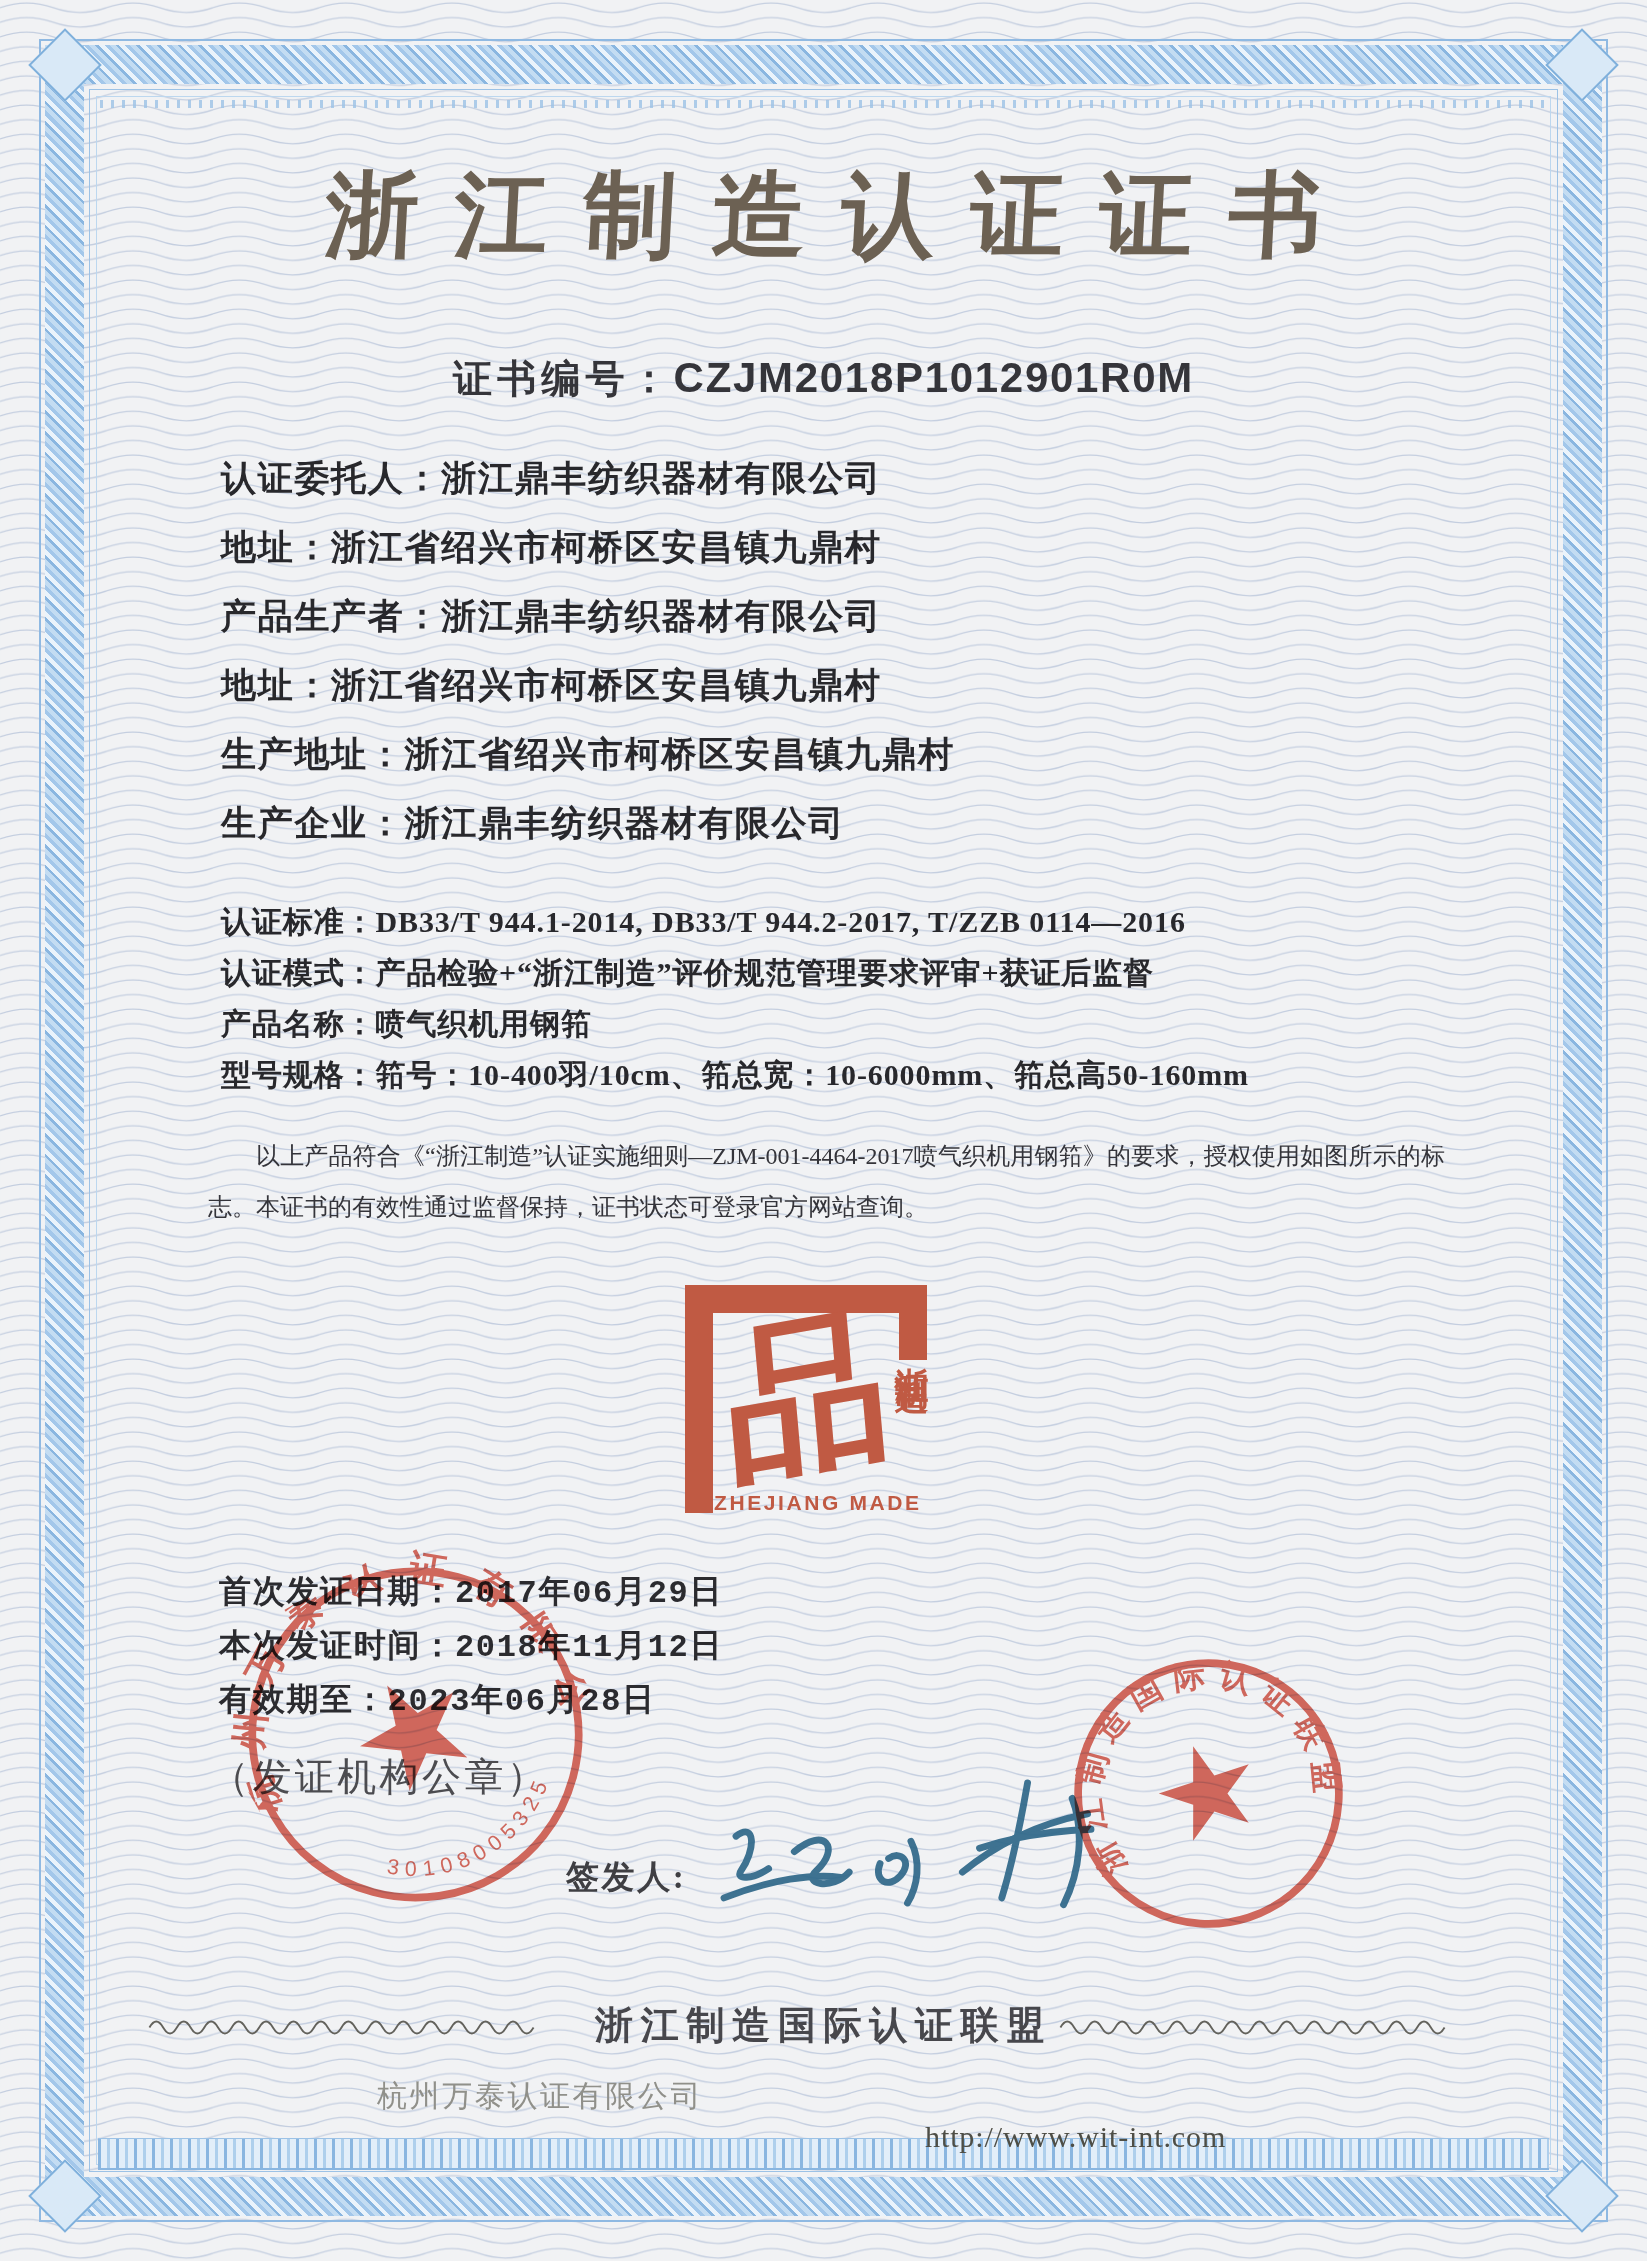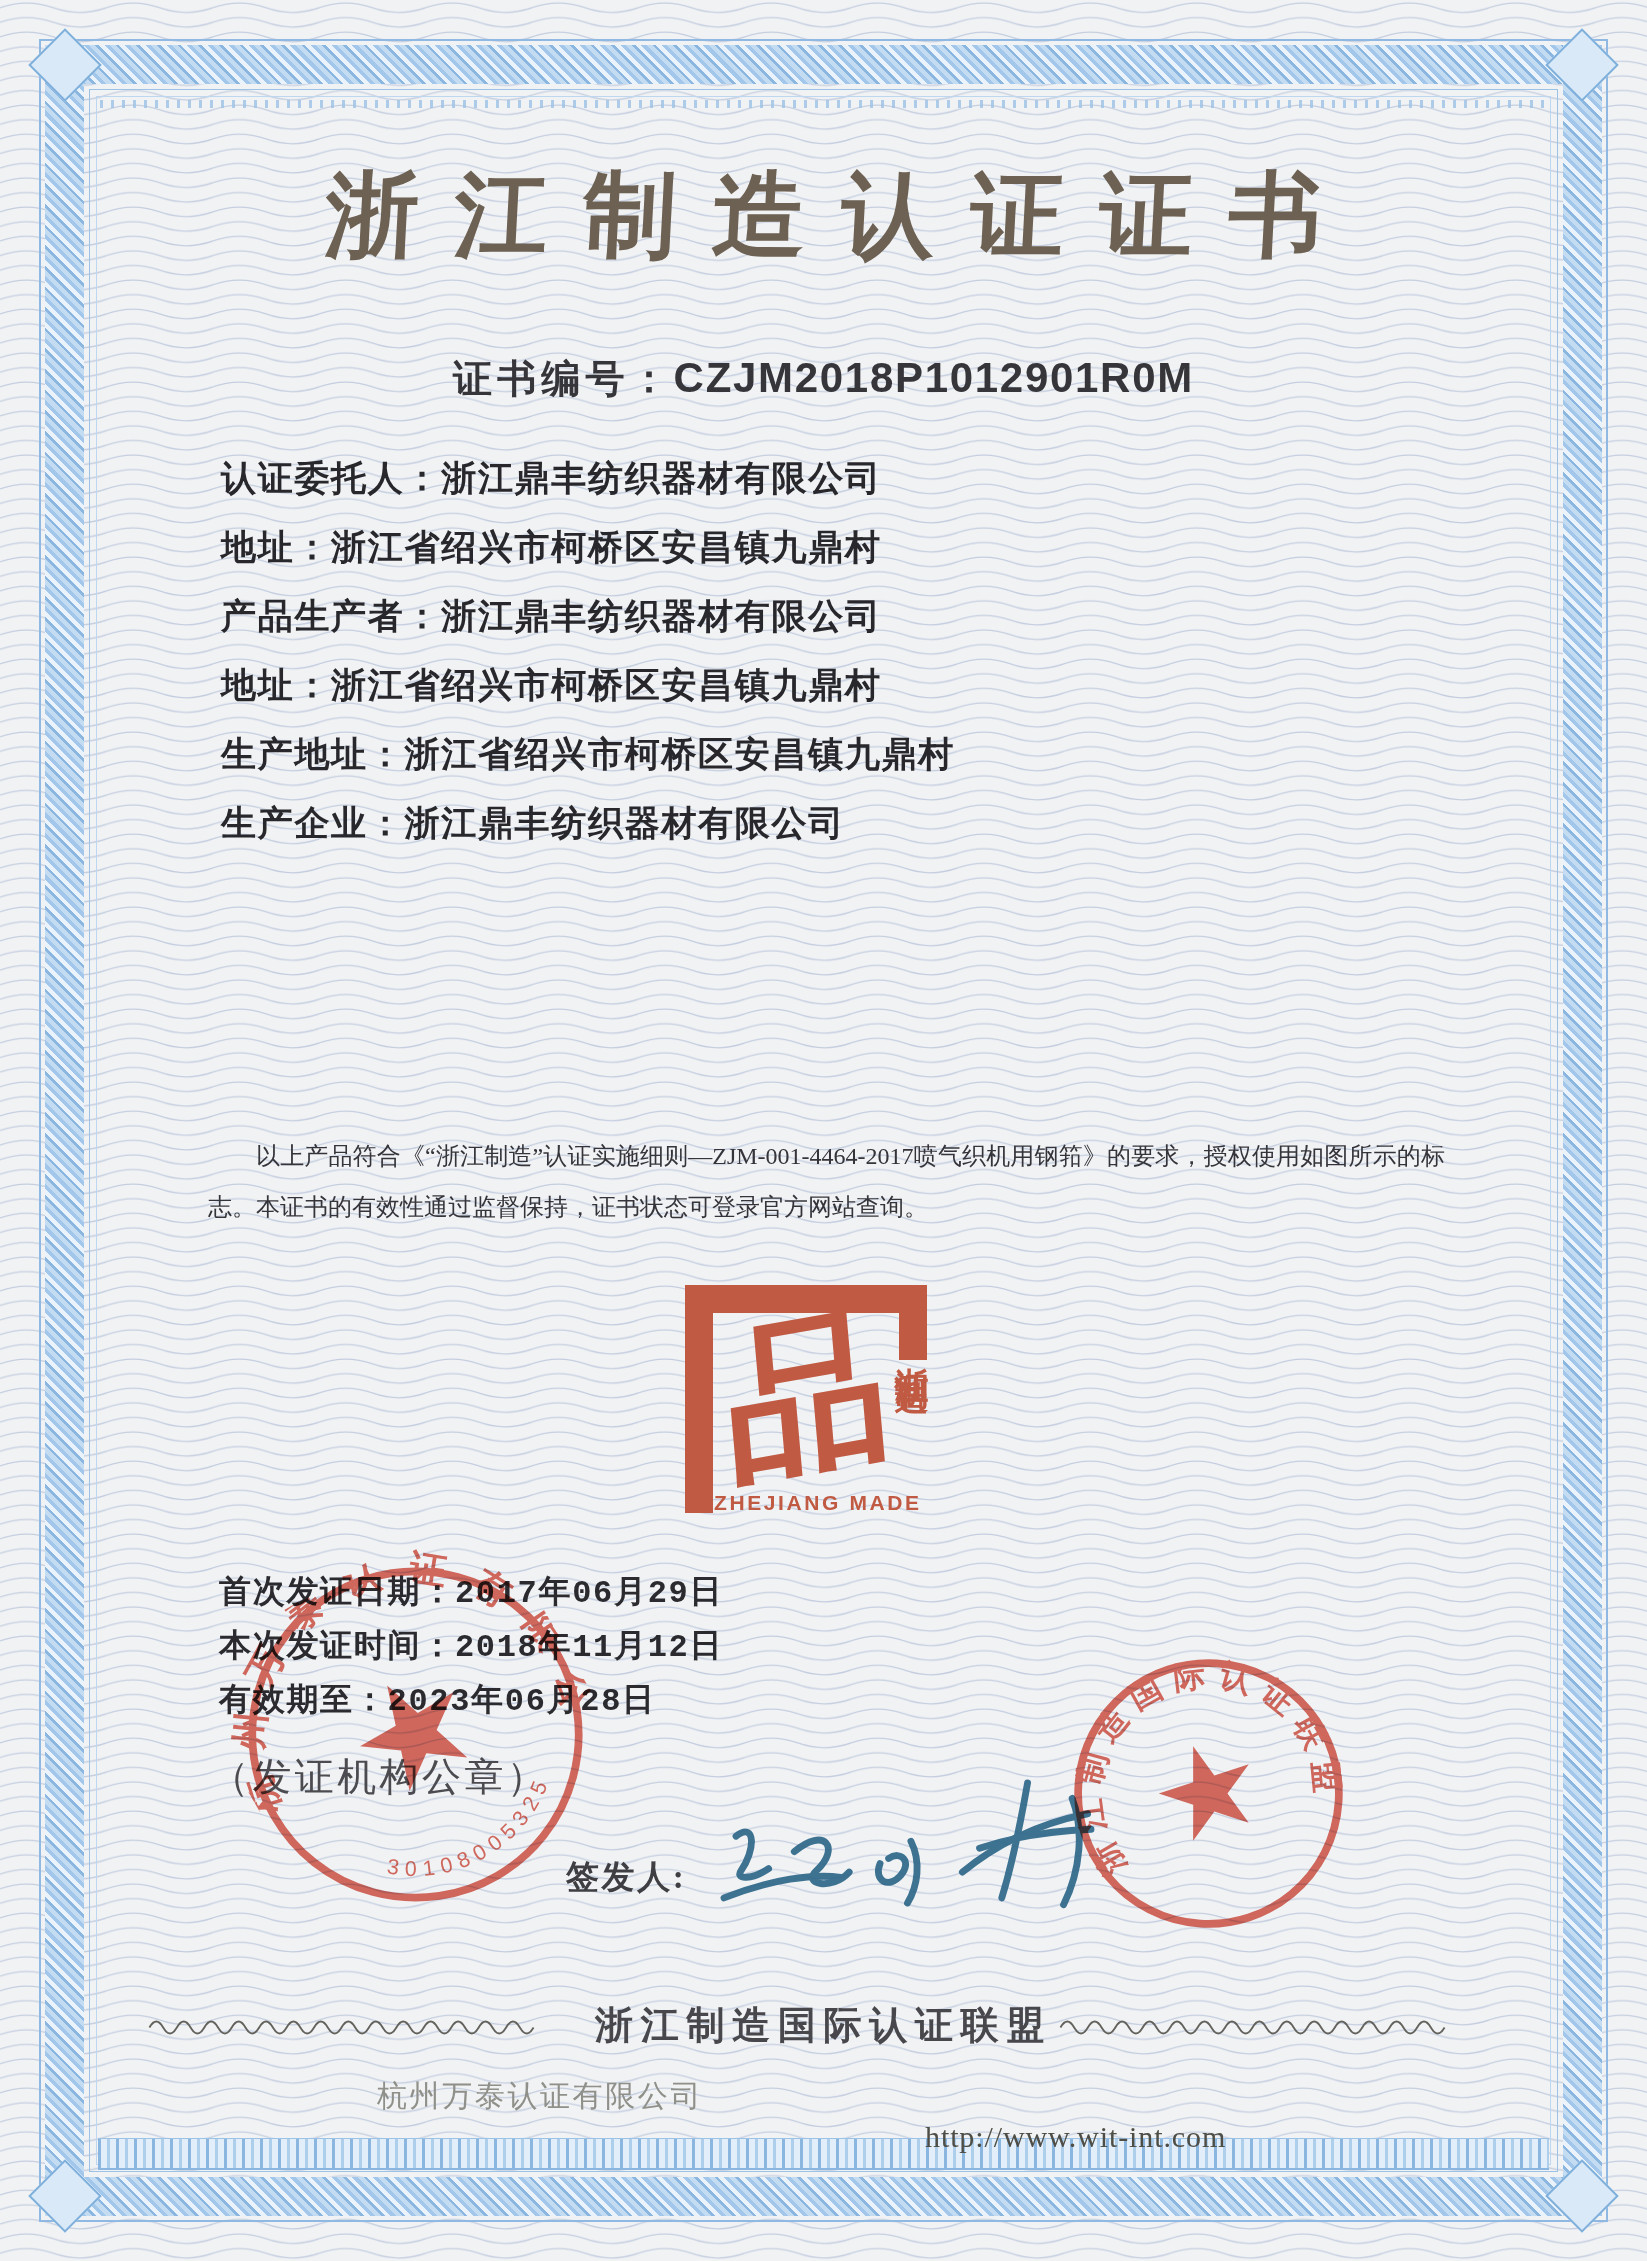--- a/index.html
+++ b/index.html
@@ -126,20 +126,26 @@
 
   <div class="fields">
     <div class="field-row">认证委托人：浙江鼎丰纺织器材有限公司</div>
     <div class="field-row">地址：浙江省绍兴市柯桥区安昌镇九鼎村</div>
     <div class="field-row">产品生产者：浙江鼎丰纺织器材有限公司</div>
     <div class="field-row">地址：浙江省绍兴市柯桥区安昌镇九鼎村</div>
     <div class="field-row">生产地址：浙江省绍兴市柯桥区安昌镇九鼎村</div>
     <div class="field-row">生产企业：浙江鼎丰纺织器材有限公司</div>
   </div>
 
+  <div class="standards">
+    <div class="std-row">认证标准：DB33/T 944.1-2014, DB33/T 944.2-2017, T/ZZB 0114—2016</div>
+    <div class="std-row">认证模式：产品检验+“浙江制造”评价规范管理要求评审+获证后监督</div>
+    <div class="std-row">产品名称：喷气织机用钢筘</div>
+    <div class="std-row">型号规格：筘号：10-400羽/10cm、筘总宽：10-6000mm、筘总高50-160mm</div>
+  </div>
 
   <p class="statement">以上产品符合《“浙江制造”认证实施细则—ZJM-001-4464-2017喷气织机用钢筘》的要求，授权使用如图所示的标志。本证书的有效性通过监督保持，证书状态可登录官方网站查询。</p>
 
   <div class="logo">
     <div class="logo-bar logo-bar-top"></div>
     <div class="logo-bar logo-bar-left"></div>
     <div class="logo-bar logo-bar-right"></div>
     <div class="logo-mark">品</div>
     <div class="logo-vertical">浙江制造</div>
     <div class="logo-caption">ZHEJIANG MADE</div>

